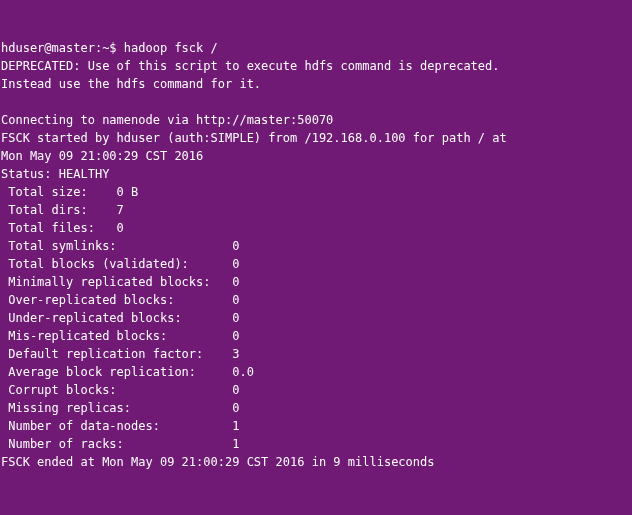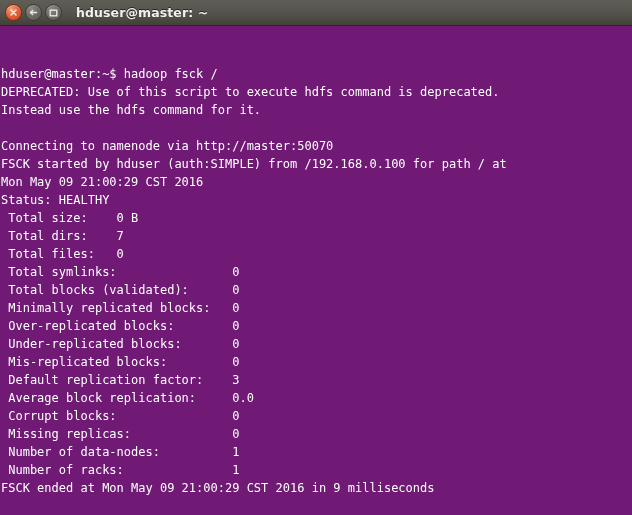--- a/index.html
+++ b/index.html
@@ -109,39 +109,18 @@
     white-space: pre;
     color: #ffffff;
   }
   .line.blank { color: transparent; }
 </style>
 </head>
 <body>
 
 <div id="window">
 
-  <div id="titlebar">
-    <div class="wbtns">
-      <div class="wbtn close">
-        <svg width="9" height="9" viewBox="0 0 9 9">
-          <path d="M2 2 L7 7 M7 2 L2 7" stroke="#f7e4dc" stroke-width="1.6" stroke-linecap="round" fill="none"></path>
-        </svg>
-      </div>
-      <div class="wbtn min">
-        <svg width="11" height="9" viewBox="0 0 11 9">
-          <path d="M2.5 4.5 L8.5 4.5" stroke="#e8e8e4" stroke-width="1.5" stroke-linecap="round" fill="none"></path>
-          <path d="M4.6 2.6 L2.6 4.5 L4.6 6.4" stroke="#e8e8e4" stroke-width="1.4" stroke-linecap="round" stroke-linejoin="round" fill="none"></path>
-        </svg>
-      </div>
-      <div class="wbtn max">
-        <svg width="11" height="10" viewBox="0 0 11 10">
-          <rect x="2.2" y="2.2" width="6.6" height="5.6" stroke="#e8e8e4" stroke-width="1.4" fill="none"></rect>
-        </svg>
-      </div>
-    </div>
-    <div id="title-text">hduser@master: ~</div>
-  </div>
 
   <div id="terminal">
     <div id="screen"><div class="line">hduser@master:~$ hadoop fsck /</div><div class="line">DEPRECATED: Use of this script to execute hdfs command is deprecated.</div><div class="line">Instead use the hdfs command for it.</div><div class="line blank">&nbsp;</div><div class="line">Connecting to namenode via http://master:50070</div><div class="line">FSCK started by hduser (auth:SIMPLE) from /192.168.0.100 for path / at</div><div class="line">Mon May 09 21:00:29 CST 2016</div><div class="line">Status: HEALTHY</div><div class="line"> Total size:    0 B</div><div class="line"> Total dirs:    7</div><div class="line"> Total files:   0</div><div class="line"> Total symlinks:                0</div><div class="line"> Total blocks (validated):      0</div><div class="line"> Minimally replicated blocks:   0</div><div class="line"> Over-replicated blocks:        0</div><div class="line"> Under-replicated blocks:       0</div><div class="line"> Mis-replicated blocks:         0</div><div class="line"> Default replication factor:    3</div><div class="line"> Average block replication:     0.0</div><div class="line"> Corrupt blocks:                0</div><div class="line"> Missing replicas:              0</div><div class="line"> Number of data-nodes:          1</div><div class="line"> Number of racks:               1</div><div class="line">FSCK ended at Mon May 09 21:00:29 CST 2016 in 9 milliseconds</div><div class="line blank">&nbsp;</div></div>
   </div>
 
 </div>
 
 </body></html>

